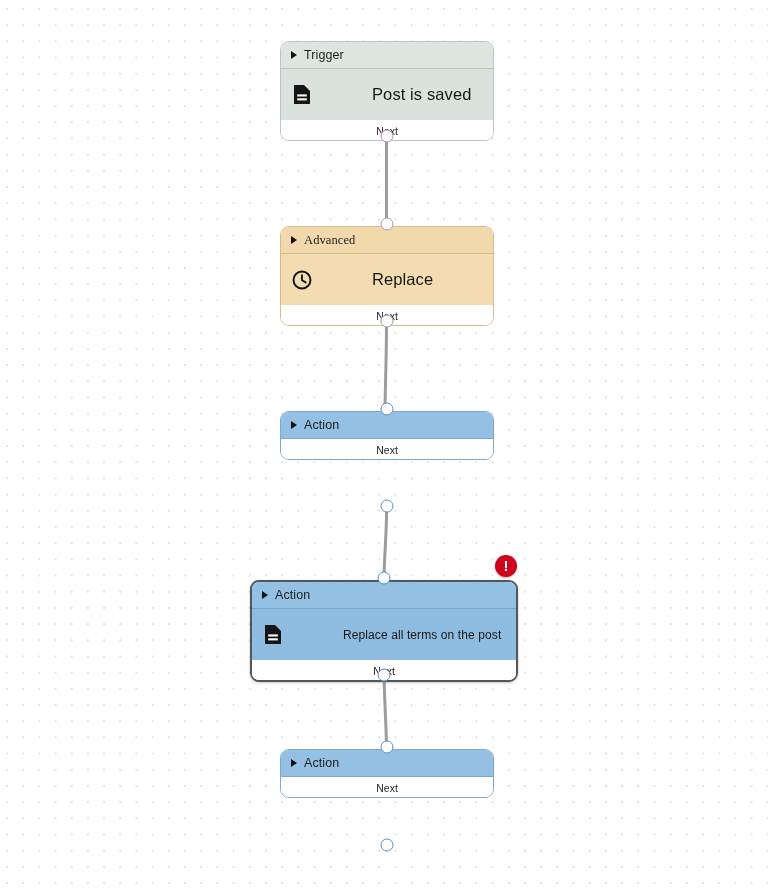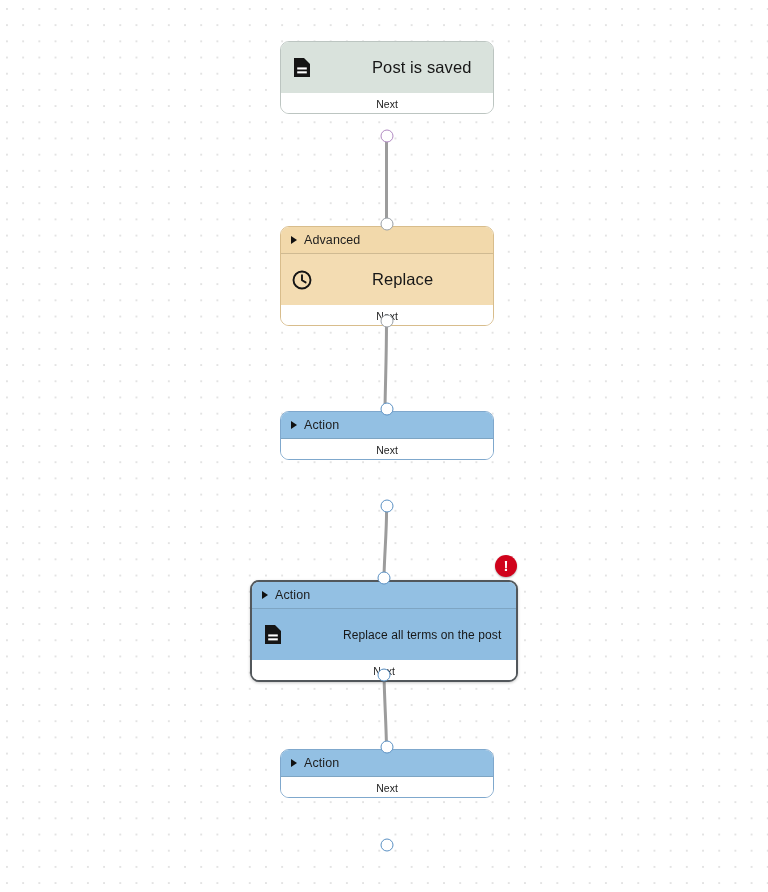--- a/index.html
+++ b/index.html
@@ -92,21 +92,21 @@
     color: #242424;
     border-top: 1px solid transparent;
   }
 
   
   .node.trigger   { border-color: #bcc5c1; }
   .node.trigger .node-header { background: #dde5e0; }
   .node.trigger .node-body   { background: #d9e2dc; }
 
   .node.advanced  { border-color: #d8bd8c; }
-  .node.advanced .node-header { background: #f2d9ab; }
+  .node.advanced .node-header { background: #f2d9ab; font-family: Liberation Serif, serif; }
   .node.advanced .node-body   { background: #f3dcb2; }
 
   .node.action    { border-color: #7fa8cd; }
   .node.action .node-header { background: #93c0e3; }
   .node.action .node-body   { background: #8fbde1; }
 
   .node.selected {
     border: 2px solid #52575b;
     box-shadow: 0 1px 3px rgba(0,0,0,0.22);
   }
@@ -159,20 +159,24 @@
     <path d="M 386.5 136 C 386.5 170, 386.5 190, 386.5 223" stroke="#9c9c9c" stroke-width="3" fill="none" stroke-linecap="round"></path>
 
     <path d="M 386.5 321 C 386.5 355, 385.5 378, 385 408" stroke="#9c9c9c" stroke-width="3" fill="none" stroke-linecap="round"></path>
 
     <path d="M 386.5 506 C 387 528, 384.5 552, 384 577" stroke="#9c9c9c" stroke-width="3" fill="none" stroke-linecap="round"></path>
 
     <path d="M 384 675 C 384.5 700, 386 722, 386.5 746" stroke="#9c9c9c" stroke-width="3" fill="none" stroke-linecap="round"></path>
   </svg>
 
   <div class="node trigger" style="left:280px; top:41px; width:214px;">
+    <div class="node-header">
+      <span class="disclosure"></span>
+      <span>Trigger</span>
+    </div>
     <div class="node-body">
       <span class="node-icon">
         <svg class="glyph" width="18" height="21" viewBox="0 0 18 21">
           <path d="M1 1 h10 l6 6 v13 H1 Z" fill="#151515"></path>
           <rect x="4.2" y="10.4" width="9.6" height="2.1" fill="#ffffff"></rect>
           <rect x="4.2" y="14.3" width="9.6" height="2.1" fill="#ffffff"></rect>
         </svg>
       </span>
       <span class="node-title">Post is saved</span>
     </div>

